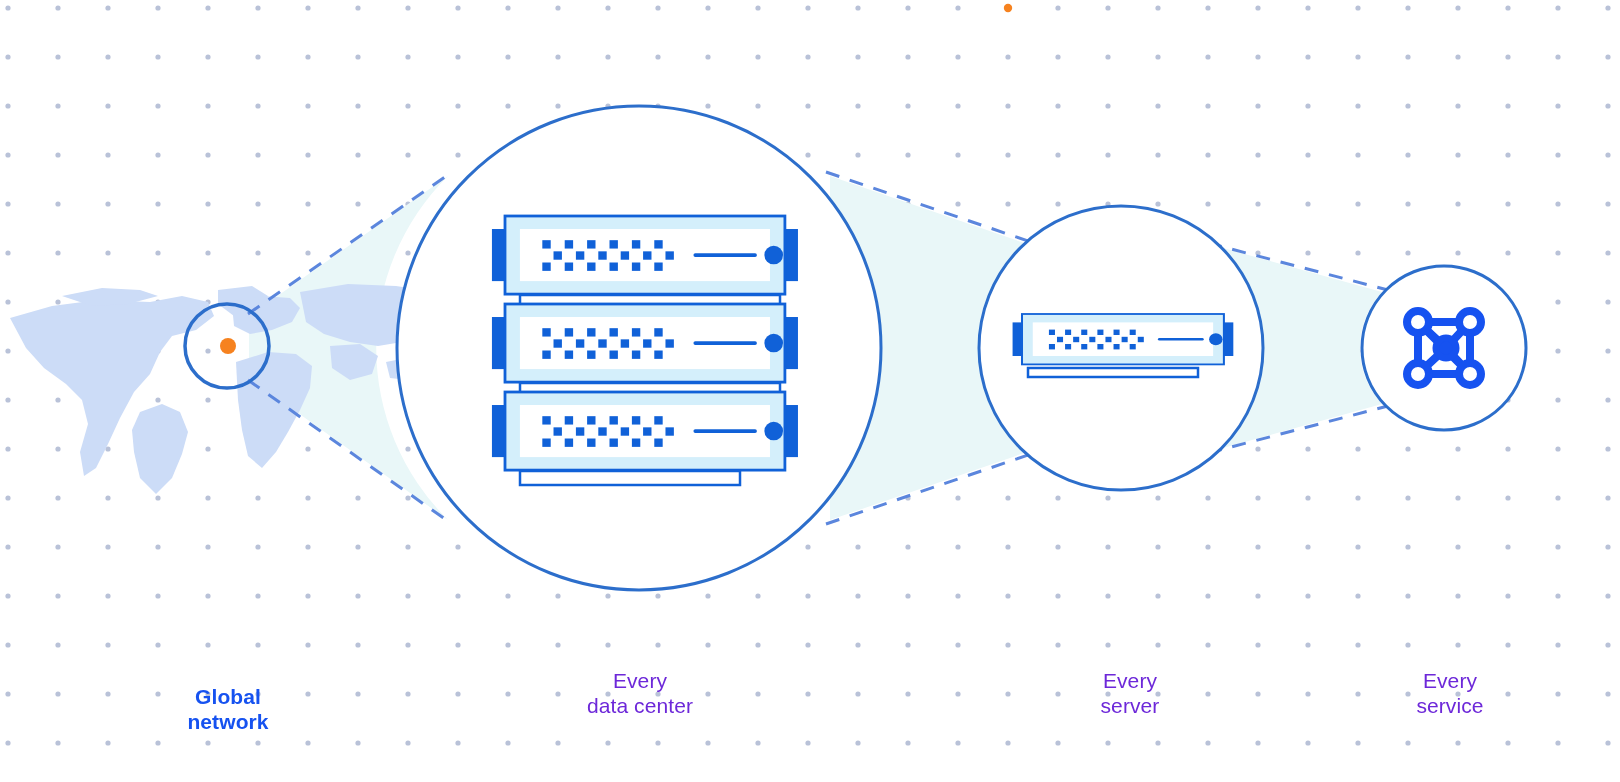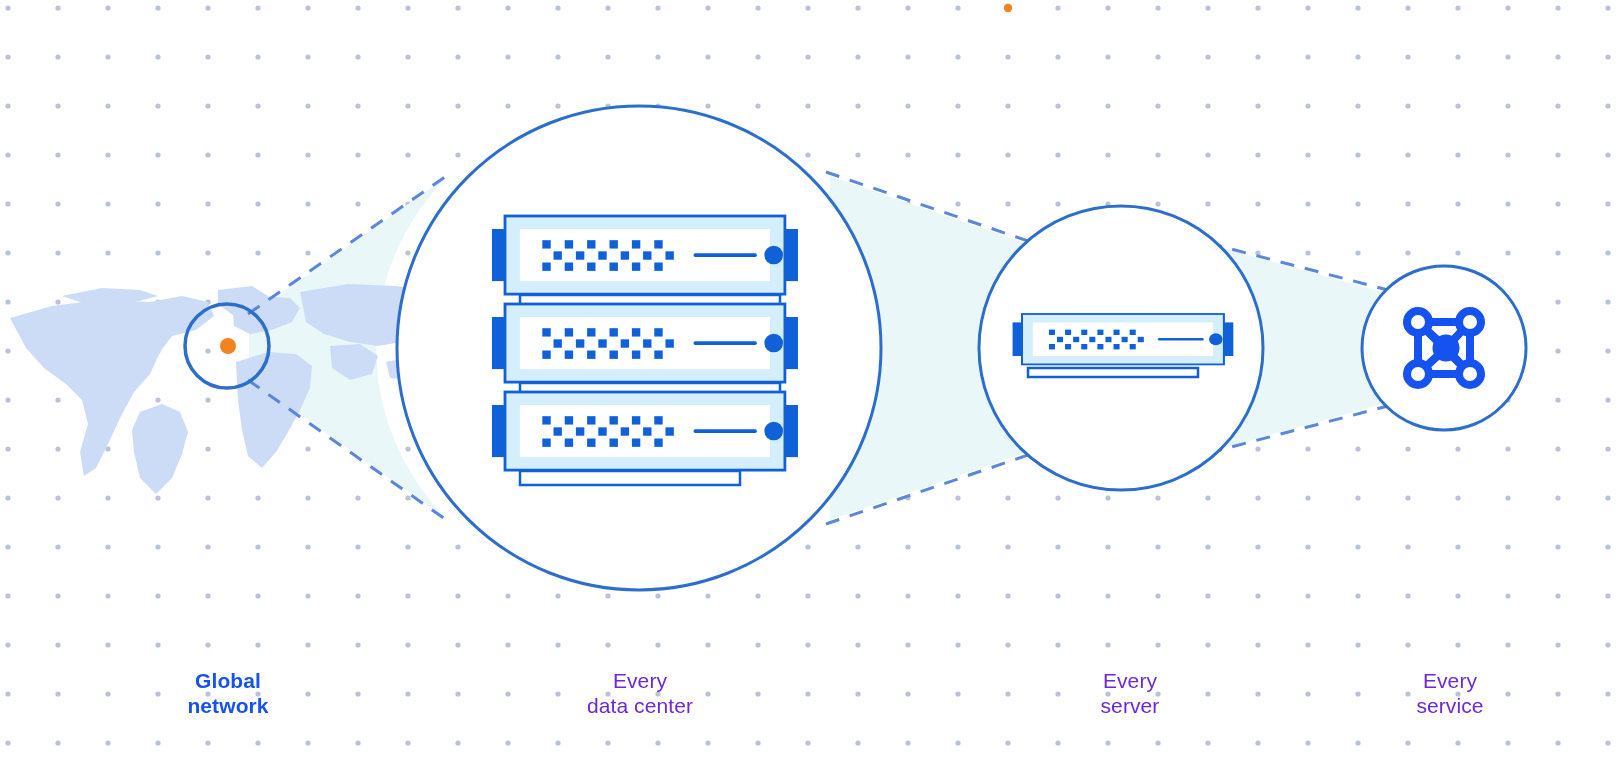--- a/index.html
+++ b/index.html
@@ -30,21 +30,21 @@
     position: absolute;
     z-index: 3;
     text-align: center;
     font-size: 21px;
     line-height: 25px;
     font-weight: 400;
     letter-spacing: 0.1px;
     white-space: pre-line;
   }
   .label.dark { color: #6d28d9; }
-  .label.blue { color: #1652f0; font-weight: 700; }
+  .label.blue { color: #1652f0; font-weight: 700; margin-top: 16px; }
 
   #label-global   { left: 128px; top: 668px; width: 200px; }
   #label-dc       { left: 540px; top: 668px; width: 200px; }
   #label-server   { left: 1030px; top: 668px; width: 200px; }
   #label-service  { left: 1350px; top: 668px; width: 200px; }
 </style>
 </head>
 <body>
 
 <div id="stage">

